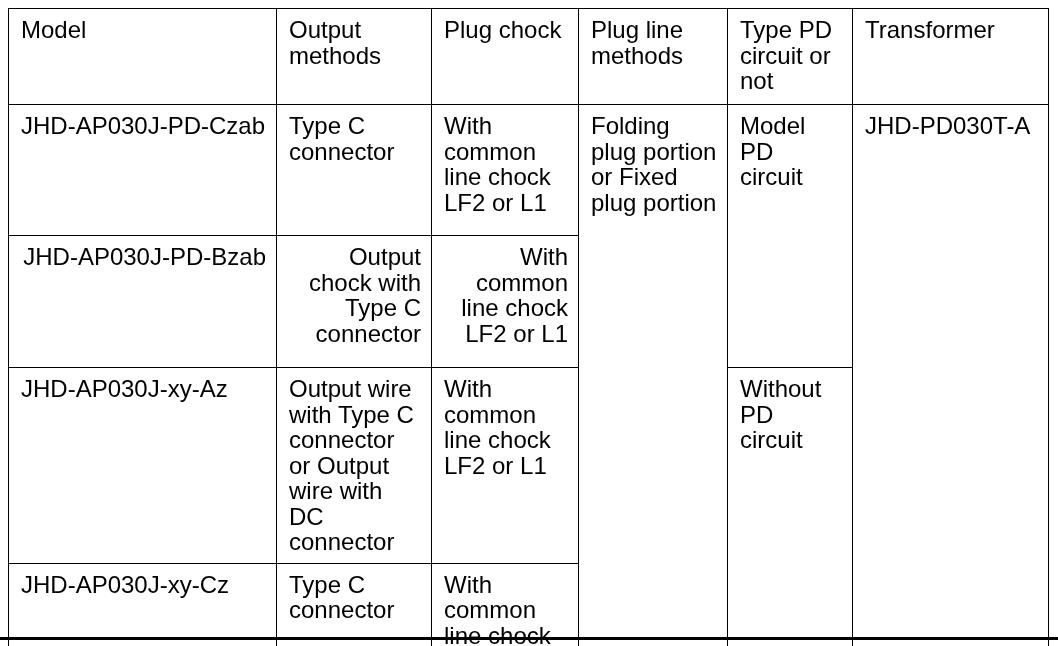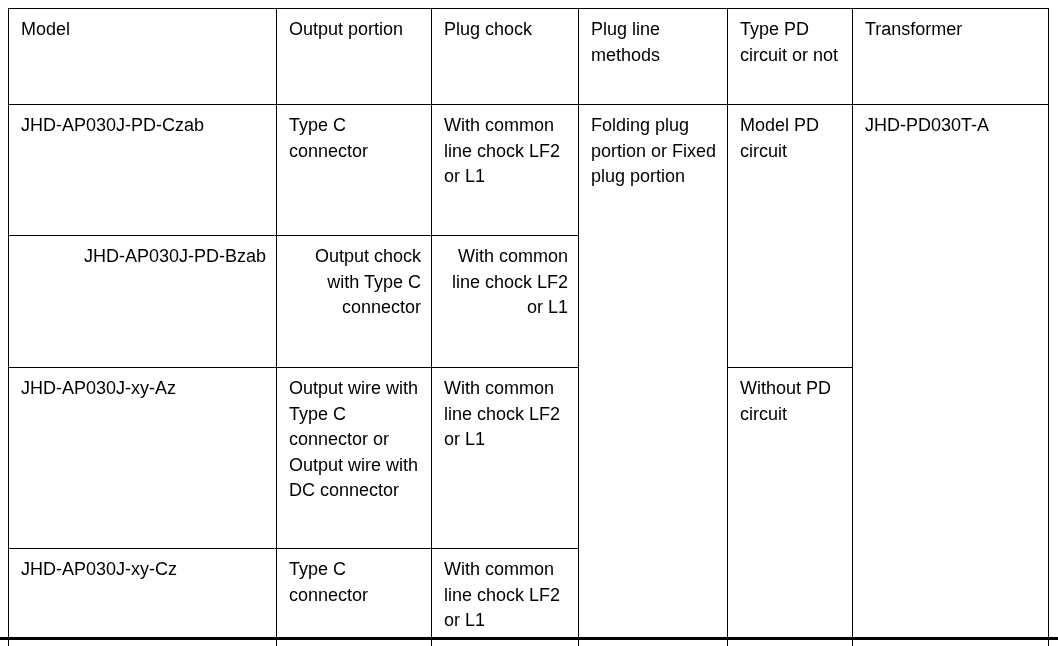--- a/index.html
+++ b/index.html
@@ -30,21 +30,21 @@
     border-collapse: collapse;
     table-layout: fixed;
     background: #ffffff;
   }
 
   table.spec-table td {
     border: 1px solid #000000;
     vertical-align: top;
     text-align: left;
     padding: 8px 10px 8px 12px;
-    font-size: 18px;
+    font-size: 24px;
     line-height: 25.5px;
     font-family: "Liberation Sans", sans-serif;
     color: #000000;
     background: #ffffff;
     word-wrap: break-word;
   }
 
   
   col.c-model       { width: 268px; }
   col.c-output      { width: 155px; }
@@ -81,21 +81,21 @@
       <col class="c-output">
       <col class="c-chock">
       <col class="c-plug">
       <col class="c-pd">
       <col class="c-transformer">
     </colgroup>
     <tbody>
 
       <tr class="row-header">
         <td>Model</td>
-        <td>Output portion</td>
+        <td>Output methods</td>
         <td>Plug chock</td>
         <td>Plug line methods</td>
         <td>Type PD circuit or not</td>
         <td>Transformer</td>
       </tr>
 
       <tr class="row-1">
         <td>JHD-AP030J-PD-Czab</td>
         <td>Type C connector</td>
         <td>With common line chock LF2 or L1</td>

